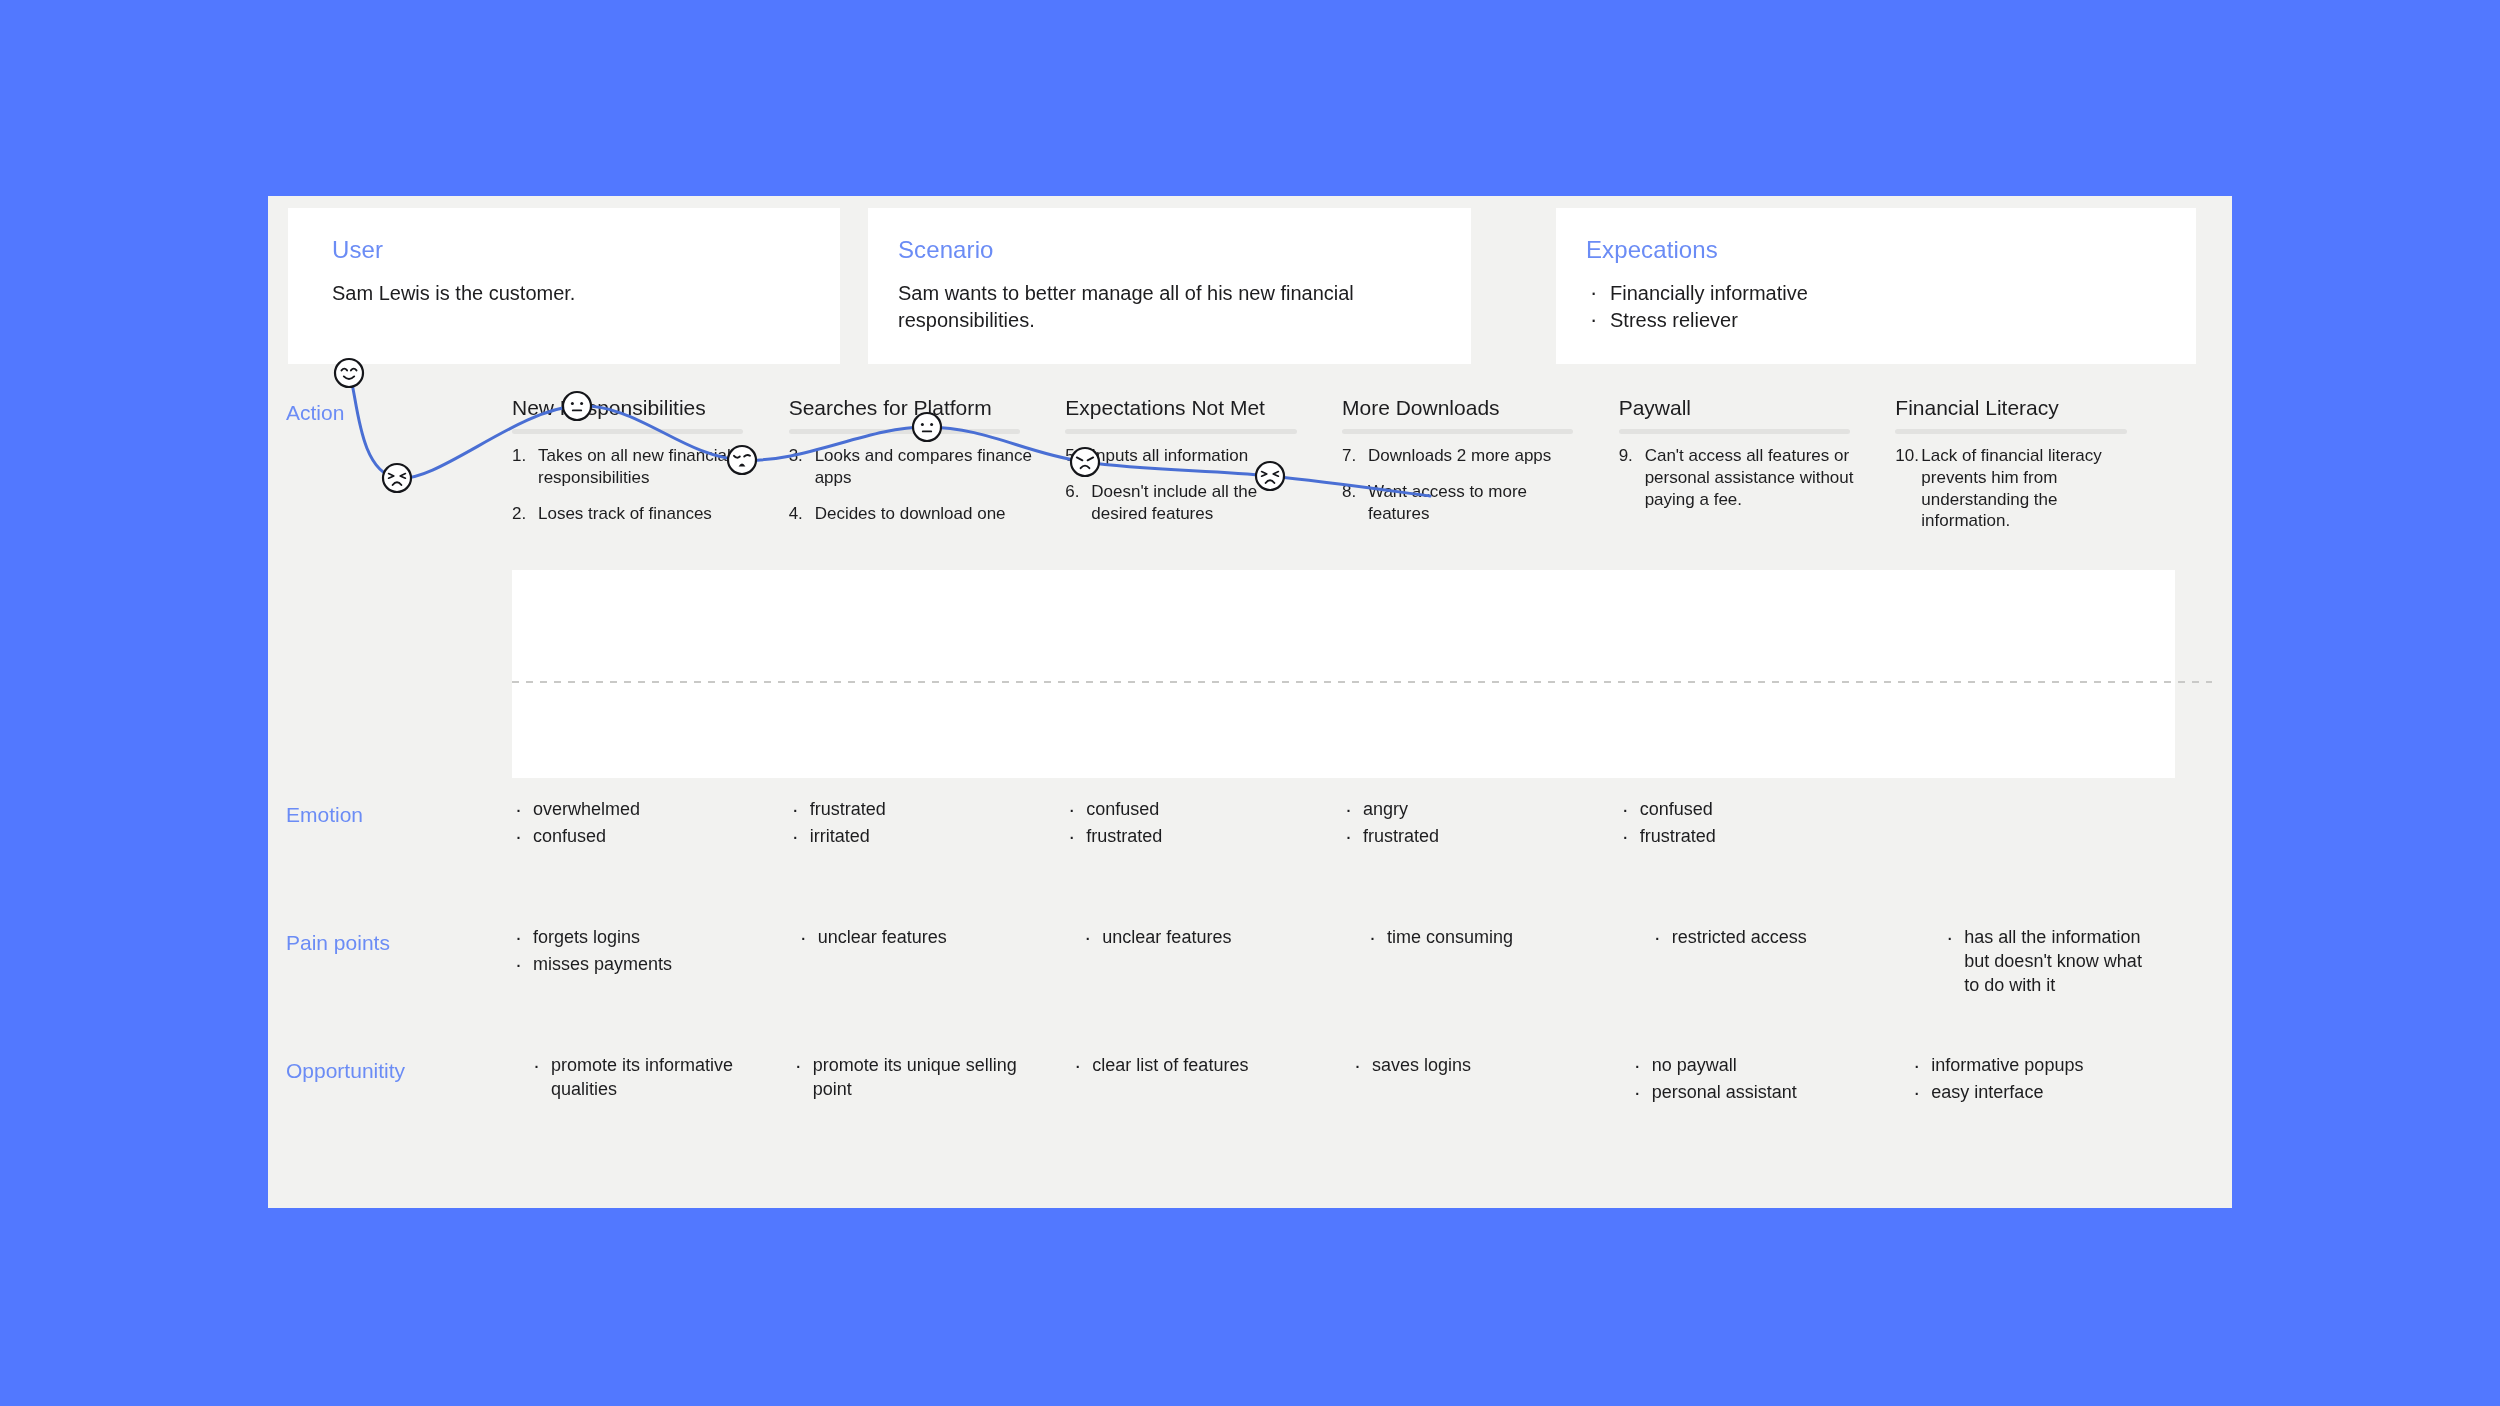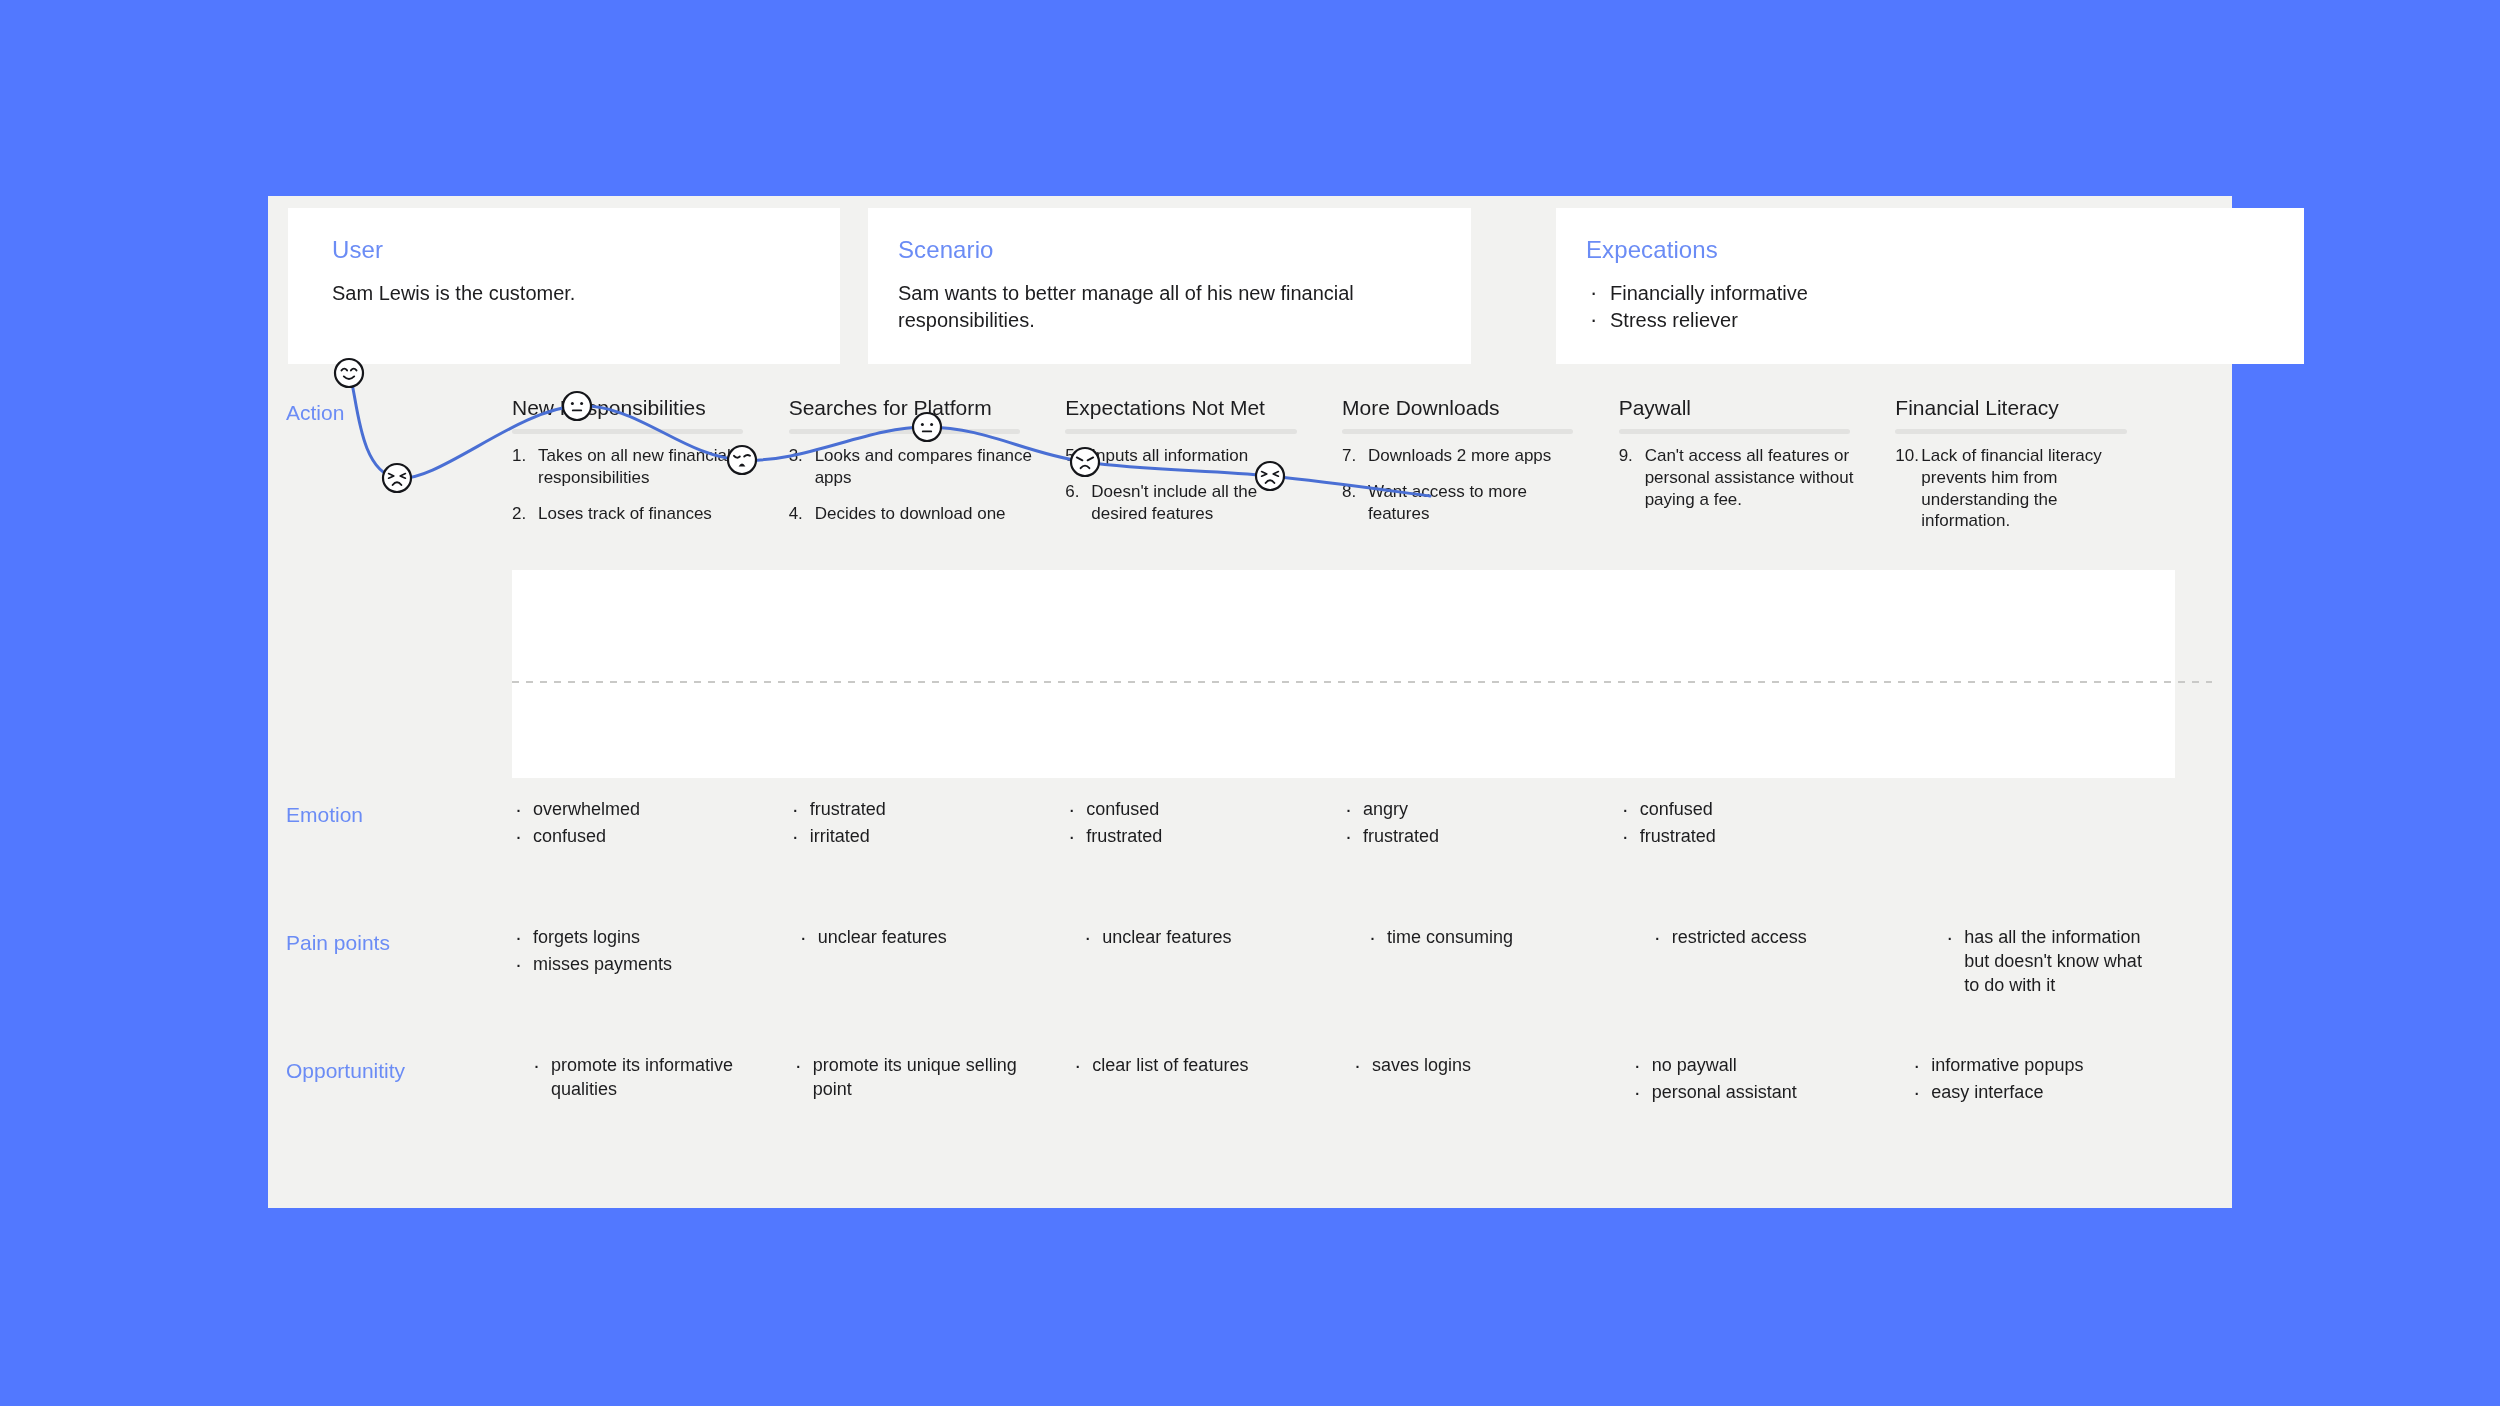--- a/index.html
+++ b/index.html
@@ -24,21 +24,21 @@
   
   .card {
     position: absolute;
     background: #ffffff;
     top: 208px;
     height: 156px;
     padding: 28px 30px 0 30px;
   }
   #card-user     { left: 288px;  width: 552px; padding-left: 44px; }
   #card-scenario { left: 868px;  width: 603px; }
-  #card-expect   { left: 1556px; width: 748px; }
+  #card-expect   { left: 1556px; width: 640px; }
 
   .card-title {
     color: #6b8cf5;
     font-size: 24px;
     font-weight: 400;
     letter-spacing: .1px;
     margin-bottom: 16px;
   }
   .card-body {
     color: #1d1d1f;

